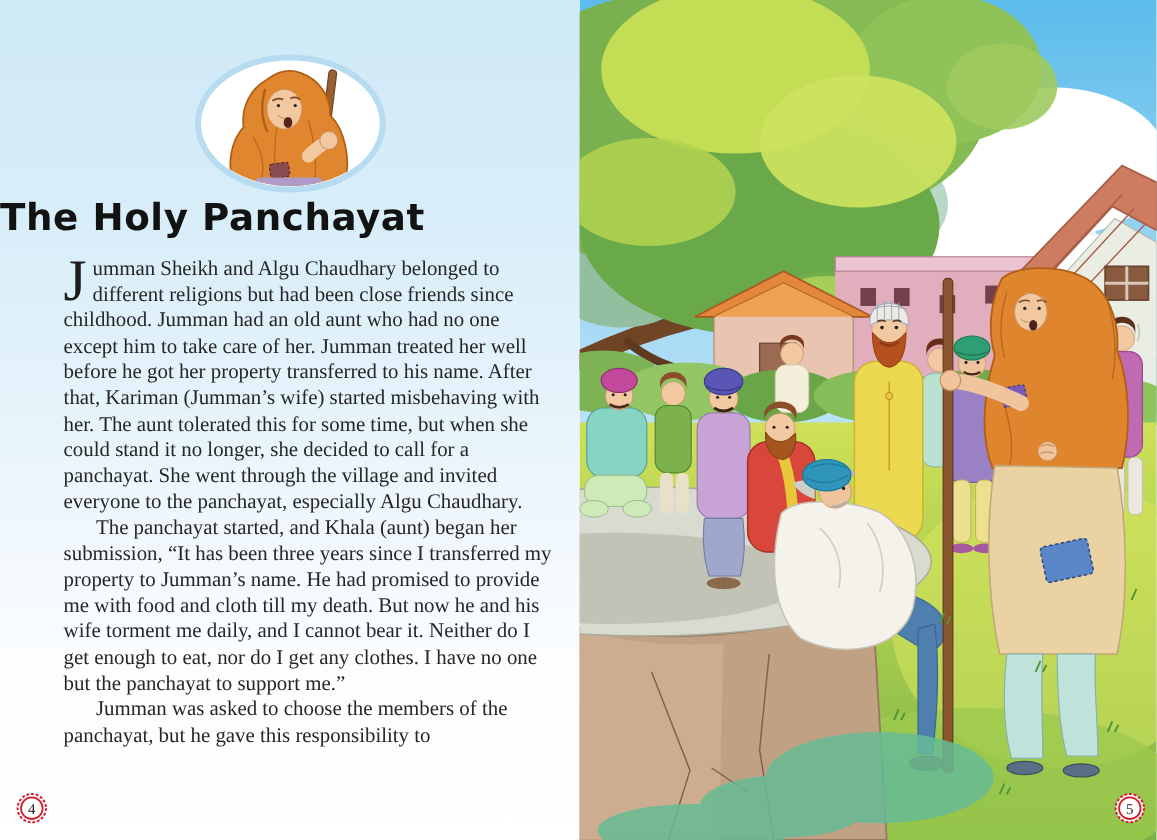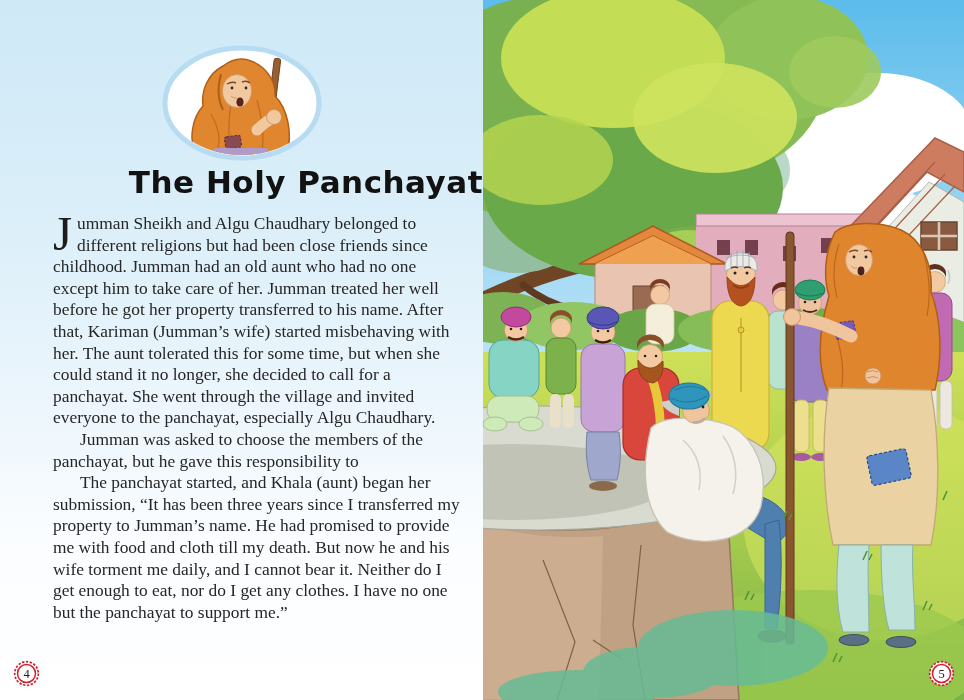--- a/index.html
+++ b/index.html
@@ -4,21 +4,21 @@
 <style>
   * { margin:0; padding:0; box-sizing:border-box; }
   html,body { width:964px; height:700px; background:#ffffff; overflow:hidden; }
   .spread { position:relative; width:964px; height:700px; background:#fff;
             font-family:"Liberation Serif", serif; }
 
   
   .left-page { position:absolute; left:0; top:0; width:483px; height:700px;
     background:linear-gradient(180deg,#cfe9f7 0%,#d9eef9 28%,#eaf5fc 55%,#fbfdff 78%,#ffffff 100%); }
   .portrait-wrap { position:absolute; left:50%; top:44px; transform:translateX(-50%); }
-  .page-title { position:absolute; left:0; top:164px; width:100%; text-align:right;
+  .page-title { position:absolute; left:0; top:164px; width:100%; text-align:left;
     font-family:"DejaVu Sans", sans-serif; font-weight:800; font-size:31px;
     letter-spacing:0.5px; color:#121212; }
   .body-text { position:absolute; left:53px; top:213px; width:410px;
     font-size:17.4px; line-height:21.6px; color:#262626; }
   .body-text p { text-indent:1.55em; }
   .body-text p.first { text-indent:0; }
   .dropcap { float:left; font-size:49px; line-height:38px; padding:2px 5px 0 0;
     font-weight:500; color:#1c1c1c; }
 
   
@@ -68,22 +68,22 @@
           <rect x="64" y="92" width="16" height="12" rx="2" fill="#8a4a52" stroke="#5a2a32" stroke-width="1" stroke-dasharray="2.5 1.6" transform="rotate(-8 72 98)"></rect>
           <rect x="52" y="104" width="56" height="12" rx="4" fill="#b09ac8"></rect>
         </g>
       </svg>
     </div>
 
     <h1 class="page-title">The Holy Panchayat</h1>
 
     <div class="body-text">
       <p class="first"><span class="dropcap">J</span><span>umman Sheikh and Algu Chaudhary belonged to different religions but had been close friends since childhood. Jumman had an old aunt who had no one except him to take care of her. Jumman treated her well before he got her property transferred to his name. After that, Kariman (Jumman’s wife) started misbehaving with her. The aunt tolerated this for some time, but when she could stand it no longer, she decided to call for a panchayat. She went through the village and invited everyone to the panchayat, especially Algu Chaudhary.</span></p>
+      <p>The panchayat started, and Khala (aunt) began her submission, “It has been three years since I transferred my property to Jumman’s name. He had promised to provide me with food and cloth till my death. But now he and his wife torment me daily, and I cannot bear it. Neither do I get enough to eat, nor do I get any clothes. I have no one but the panchayat to support me.”</p>
       <p>Jumman was asked to choose the members of the panchayat, but he gave this responsibility to</p>
-      <p>The panchayat started, and Khala (aunt) began her submission, “It has been three years since I transferred my property to Jumman’s name. He had promised to provide me with food and cloth till my death. But now he and his wife torment me daily, and I cannot bear it. Neither do I get enough to eat, nor do I get any clothes. I have no one but the panchayat to support me.”</p>
     </div>
 
     <div class="badge badge-left">
       <svg width="27" height="27" viewBox="0 0 27 27">
         <circle cx="13.5" cy="13.5" r="11.8" fill="#ffffff" stroke="#cf2330" stroke-width="1.7" stroke-dasharray="2.4 1.5"></circle>
         <circle cx="13.5" cy="13.5" r="9" fill="#ffffff" stroke="#cf2330" stroke-width="1.5"></circle>
         <text x="13.5" y="18" text-anchor="middle" font-family="Liberation Serif, serif" font-size="12.5" fill="#1a1a1a">4</text>
       </svg>
     </div>
   </div>

